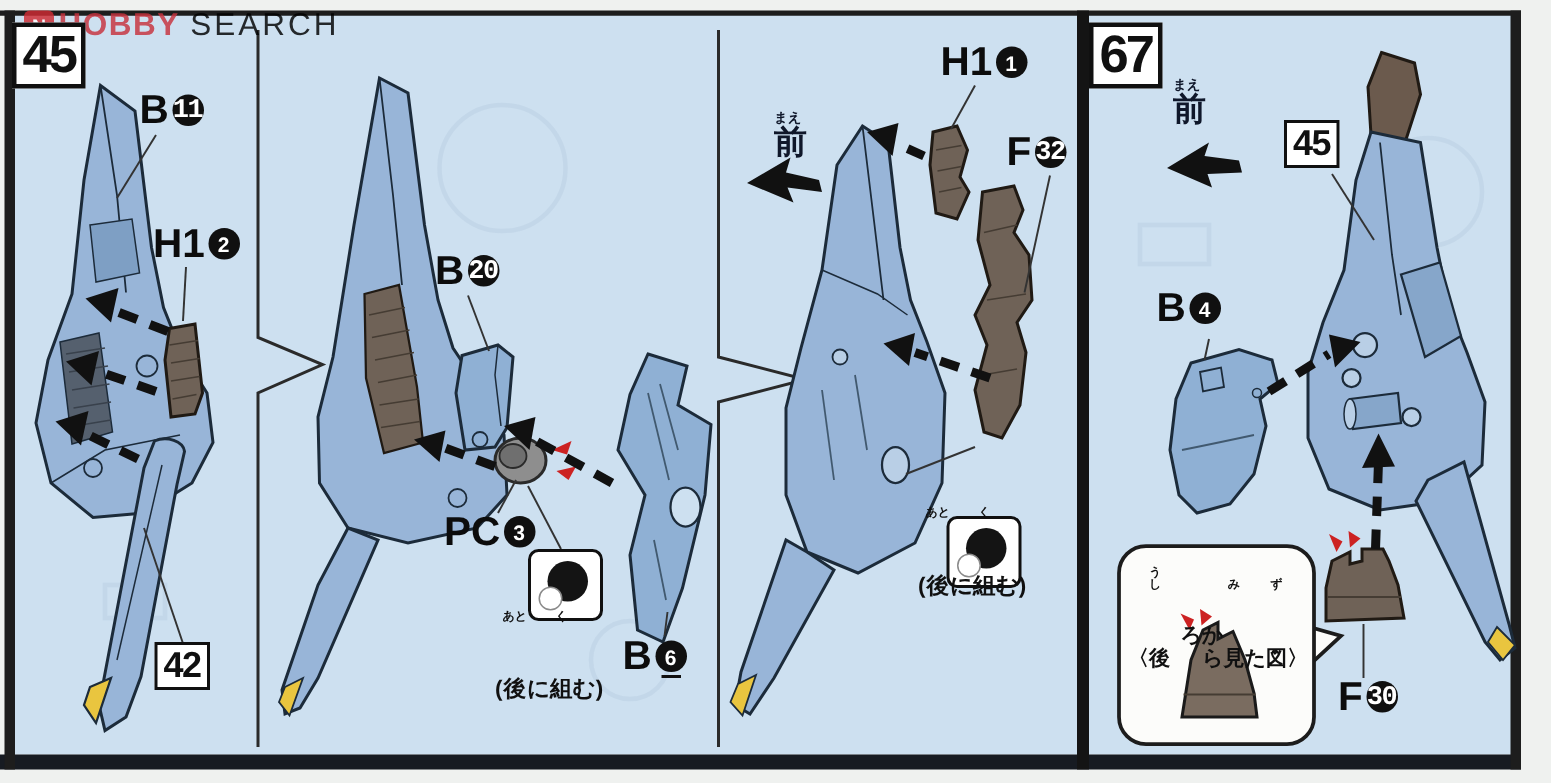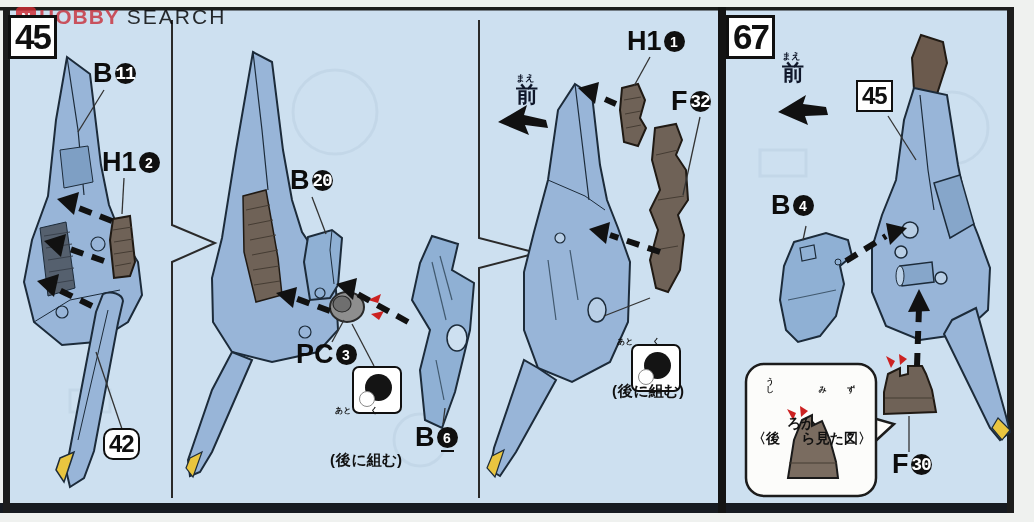--- a/index.html
+++ b/index.html
@@ -303,21 +303,21 @@
     <span class="circwrap">
         <span class="circ two">11</span>
       </span>
   </div>
   <div class="ov plabel" style="left:102px;top:149px;">
     <span>H1</span>
     <span class="circwrap">
         <span class="circ">2</span>
       </span>
   </div>
-  <div class="ov refbox" style="left:103px;top:428px;border-radius:10px;">42</div>
+  <div class="ov refbox" style="left:103px;top:428px;">42</div>
 
   <div class="ov plabel" style="left:290px;top:167px;">
     <span>B</span>
     <span class="circwrap">
         <span class="circ two">20</span>
       </span>
   </div>
   <div class="ov plabel" style="left:296px;top:341px;justify-content:flex-end;">
     <span>PC</span>
     <span class="circwrap">

